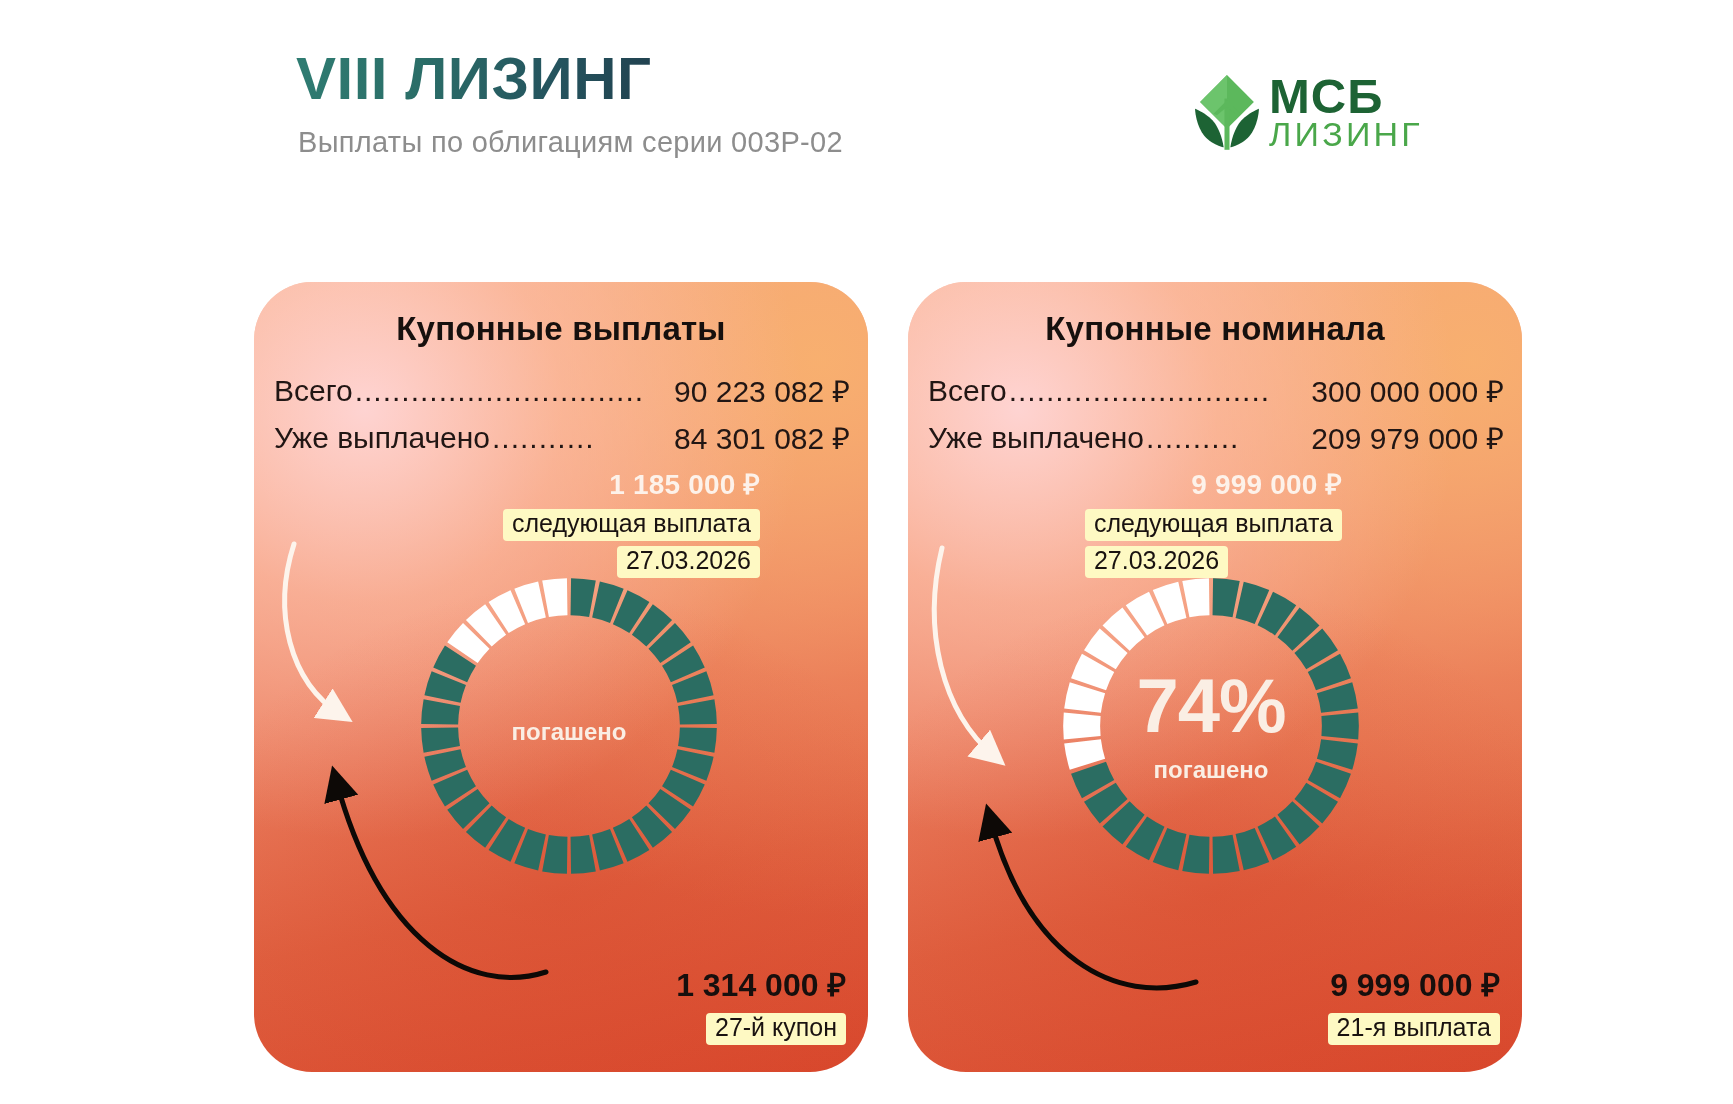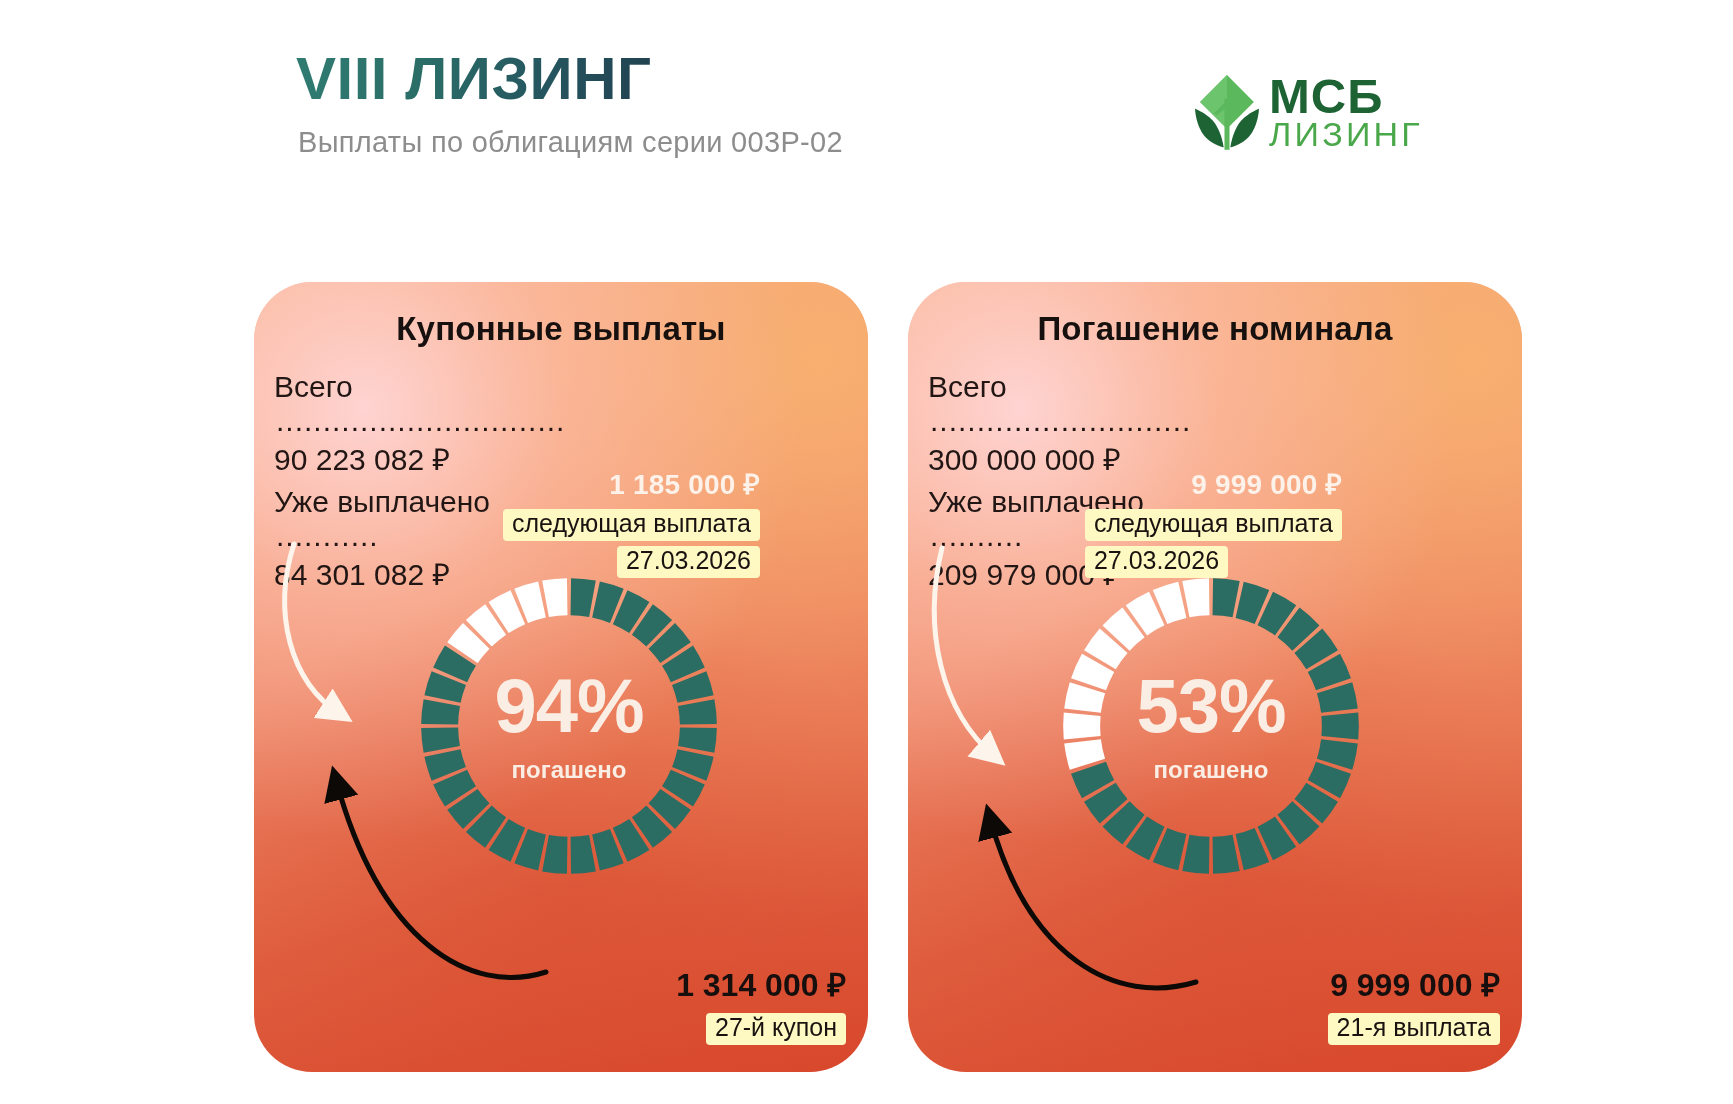--- a/index.html
+++ b/index.html
@@ -52,23 +52,23 @@
   }
 
   .card-title {
     position: absolute; left: 0; right: 0; top: 28px;
     text-align: center; font-size: 33px; font-weight: 700;
     color: #16100e; letter-spacing: 0.2px;
   }
 
   .rows { position: absolute; left: 20px; right: 18px; top: 88px; }
   .row {
-    display: flex; align-items: flex-start;
+    display: flex; align-items: center;
     font-size: 30px; color: #211614; font-weight: 400;
-    margin-bottom: 6px; white-space: nowrap; flex-direction: column;
+    margin-bottom: 6px; white-space: nowrap;
   }
   .row .lbl { flex: 0 0 auto; }
   .row .dots {
     flex: 1 1 auto; overflow: hidden; margin: 0 2px;
     font-size: 30px; letter-spacing: 1px; color: #211614;
   }
   .row .val { flex: 0 0 auto; }
 
   .next-block { position: absolute; right: 108px; top: 182px; text-align: right; }
   .card-right .next-block { right: 180px; }
@@ -189,21 +189,20 @@
             <path d="M6.115284051716586 79.9585401901424 A96 96 0 0 1 10.803273132730595 64.50431130171243 L33.10245484954794 73.37823347628432 A72 72 0 0 0 29.586463038787443 84.9689051426068 Z" fill="#2b6d62"></path>
             <path d="M11.829147391063643 62.02763175395534 A96 96 0 0 1 19.442028566768016 47.78493283962398 L39.581521425076005 60.83869962971798 A72 72 0 0 0 33.87186054329773 71.52072381546651 Z" fill="#2b6d62"></path>
             <path d="M20.931367149388294 45.5559801343144 A96 96 0 0 1 31.17658166555364 33.07215012596181 L48.38243624916523 49.80411259447136 A72 72 0 0 0 40.698525362041224 59.1669851007358 Z" fill="#ffffff"></path>
             <path d="M33.0721501259618 31.17658166555367 A96 96 0 0 1 45.55598013431434 20.931367149388336 L59.16698510073576 40.69852536204125 A72 72 0 0 0 49.80411259447134 48.38243624916525 Z" fill="#ffffff"></path>
             <path d="M47.784932839623984 19.442028566768016 A96 96 0 0 1 62.02763175395539 11.829147391063614 L71.52072381546654 33.871860543297714 A72 72 0 0 0 60.838699629717986 39.581521425076005 Z" fill="#ffffff"></path>
             <path d="M64.50431130171242 10.803273132730595 A96 96 0 0 1 79.95854019014233 6.1152840517166 L84.96890514260674 29.586463038787443 A72 72 0 0 0 73.37823347628431 33.102454849547954 Z" fill="#ffffff"></path>
             <path d="M82.5877691742644 5.592297890101662 A96 96 0 0 1 98.65963068744203 4.009357695106786 L98.99472301558153 28.007018271330097 A72 72 0 0 0 86.9408268806983 29.194223417576254 Z" fill="#ffffff"></path>
           </g>
       </svg>
       <div class="donut-center">
-        <div class="pct">94%</div>
         <div class="pct-label">погашено</div>
       </div>
     </div>
 
     <div class="bottom-block">
       <div class="bottom-amount">1 314 000 ₽</div>
       <span class="chip">27-й купон</span>
     </div>
 
     <div class="arrow-layer">
@@ -219,21 +218,21 @@
         <path d="M40 262 C18 330 36 400 86 432" fill="none" stroke="#fdf4ec" stroke-width="5" stroke-linecap="round" marker-end="url(#ahW)"></path>
         <path d="M292 690 C216 714 126 660 82 498" fill="none" stroke="#0d0906" stroke-width="5" stroke-linecap="round" marker-end="url(#ahB)"></path>
       </svg>
     </div>
   </div>
 
   <div class="card card-right">
     <div class="card-bg"></div>
     <div class="card-tint"></div>
 
-    <div class="card-title">Погашение номинала</div>
+    <div class="card-title">Купонные номинала</div>
 
     <div class="rows">
       <div class="row">
         <span class="lbl">Всего</span>
         <span class="dots">............................</span>
         <span class="val">300 000 000 ₽</span>
       </div>
       <div class="row">
         <span class="lbl">Уже выплачено</span>
         <span class="dots">..........</span>
@@ -276,21 +275,21 @@
             <path d="M4.675311221772461 88.63321904257586 A96 96 0 0 1 8.293277236254994 71.61202719577156 L31.219957927191246 78.70902039682868 A72 72 0 0 0 28.506483416329345 91.4749142819319 Z" fill="#ffffff"></path>
             <path d="M9.12167102889316 69.0624932578709 A96 96 0 0 1 16.199480582098232 53.16547272268173 L37.149610436573674 64.8741045420113 A72 72 0 0 0 31.84125327166987 76.79686994340318 Z" fill="#ffffff"></path>
             <path d="M17.53984989465623 50.843884972425116 A96 96 0 0 1 27.76816874601046 36.76581182860667 L45.82612655950784 52.574358871455004 A72 72 0 0 0 38.15488742099217 63.13291372931884 Z" fill="#ffffff"></path>
             <path d="M29.561933007723866 34.77363479089442 A96 96 0 0 1 42.493734542503745 23.129788388921597 L56.87030090687781 42.347341291691194 A72 72 0 0 0 47.1714497557929 51.080226093170815 Z" fill="#ffffff"></path>
             <path d="M44.66249764769984 21.554089759827676 A96 96 0 0 1 59.73260008516701 12.853362060840766 L69.79945006387526 34.640021545630574 A72 72 0 0 0 58.49687323577488 41.16556731987076 Z" fill="#ffffff"></path>
             <path d="M62.1815766792687 11.763007431497485 A96 96 0 0 1 78.7313442285311 6.385661986665937 L84.04850817139832 29.789246489999456 A72 72 0 0 0 71.63618250945153 33.82225557362311 Z" fill="#ffffff"></path>
             <path d="M81.35350228288264 5.828305086477613 A96 96 0 0 1 98.65963068744203 4.009357695106786 L98.99472301558153 28.007018271330097 A72 72 0 0 0 86.01512671216199 29.371228814858213 Z" fill="#ffffff"></path>
           </g>
       </svg>
       <div class="donut-center">
-        <div class="pct">53%</div>
+        <div class="pct">74%</div>
         <div class="pct-label">погашено</div>
       </div>
     </div>
 
     <div class="bottom-block">
       <div class="bottom-amount">9 999 000 ₽</div>
       <span class="chip">21-я выплата</span>
     </div>
 
     <div class="arrow-layer">

